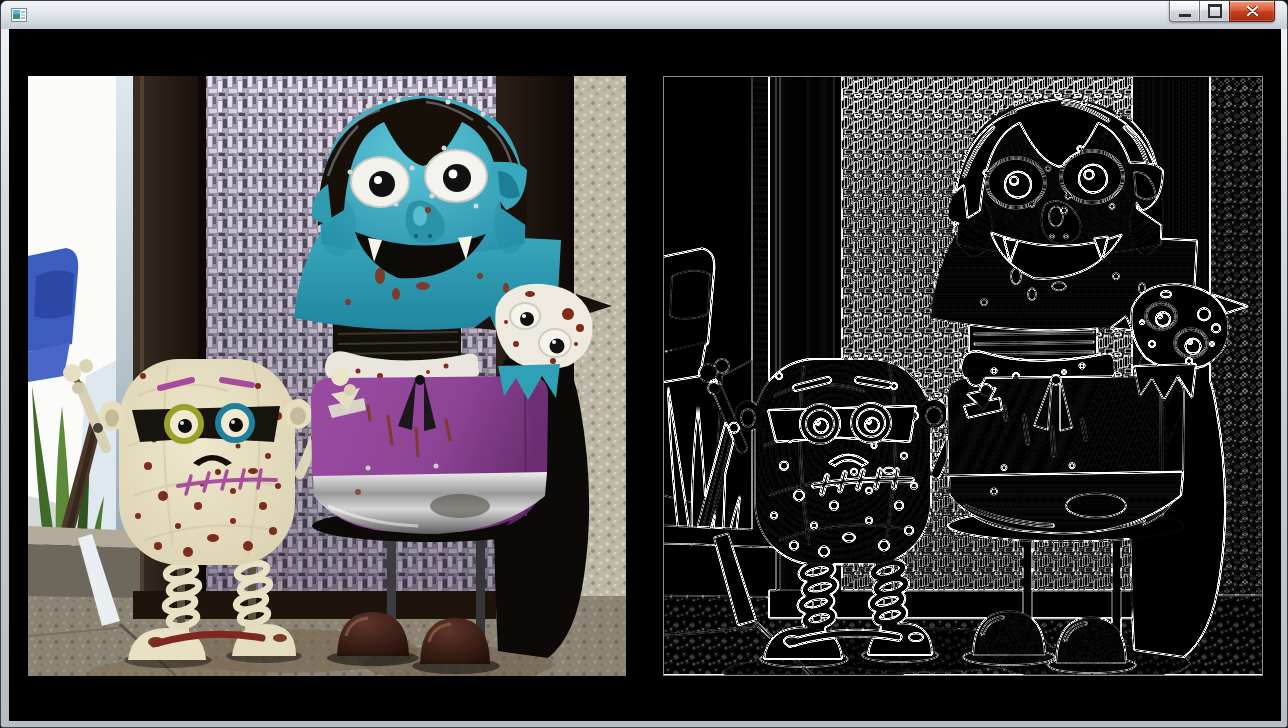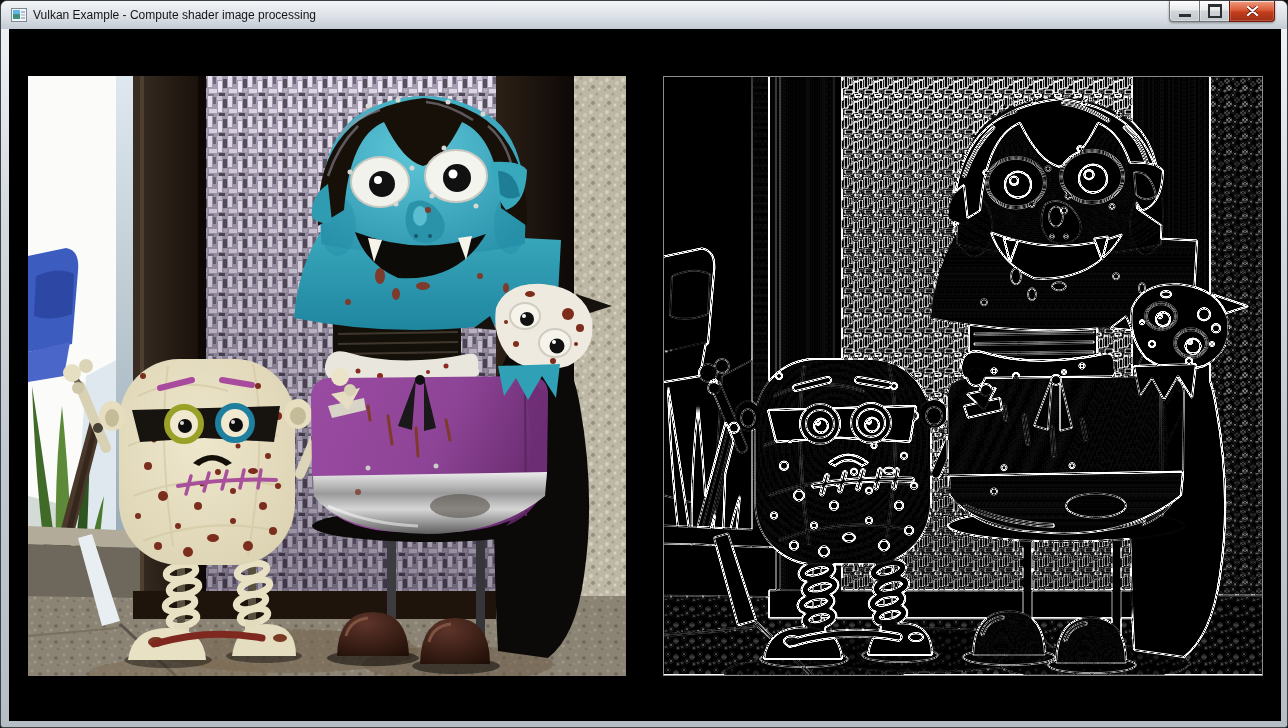--- a/index.html
+++ b/index.html
@@ -39,21 +39,20 @@
 
   <div class="titlebar">
     <svg class="win-icon" viewBox="0 0 16 16">
       <rect x="0.5" y="1.5" width="15" height="13" fill="#f4f6f8" stroke="#7a8794"></rect>
       <rect x="2" y="3" width="7" height="9" fill="#3f8f7a"></rect>
       <rect x="2" y="3" width="7" height="4" fill="#5fb4e8"></rect>
       <rect x="10" y="4" width="4" height="2" fill="#aebecc"></rect>
       <rect x="10" y="7" width="4" height="2" fill="#c2cedb"></rect>
       <rect x="10" y="10" width="4" height="2" fill="#aebecc"></rect>
     </svg>
-    <span class="win-title">Vulkan Example - Compute shader image processing</span>
     <div class="controls">
       <div class="ctrl min" aria-label="Minimize">
         <span class="glyph-min"></span>
       </div>
       <div class="ctrl max" aria-label="Maximize">
         <span class="glyph-max"></span>
       </div>
       <div class="ctrl close" aria-label="Close">
         <svg width="11" height="10" viewBox="0 0 11 10">
           <path d="M1,1 L10,9 M10,1 L1,9" stroke="#5a1208" stroke-width="3.6" fill="none" stroke-linecap="round"></path>

